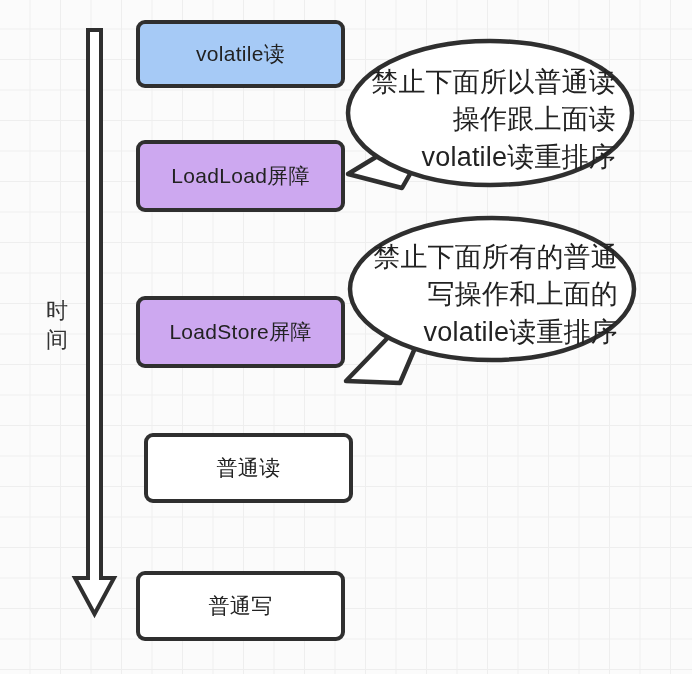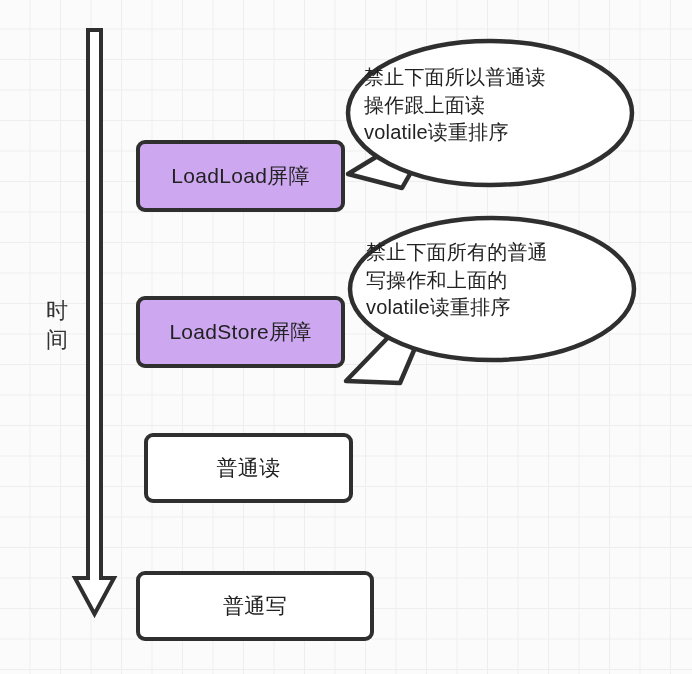--- a/index.html
+++ b/index.html
@@ -42,21 +42,21 @@
     padding: 2px 14px;
     letter-spacing: 0.3px;
   }
   .node.blue  { background: #a6caf6; }
   .node.purple{ background: #cda8f0; }
 
   #node-volatile-read { left: 136px; top: 20px;  width: 209px; height: 68px; }
   #node-loadload      { left: 136px; top: 140px; width: 209px; height: 72px; }
   #node-loadstore     { left: 136px; top: 296px; width: 209px; height: 72px; }
   #node-normal-read   { left: 136px; top: 433px; width: 209px; height: 70px; margin-left: 8px; }
-  #node-normal-write  { left: 136px; top: 571px; width: 238px; height: 70px; }
+  #node-normal-write  { left: 136px; top: 571px; width: 209px; height: 70px; }
 
   
   #time-arrow {
     position: absolute;
     left: 66px;
     top: 28px;
     width: 60px;
     height: 600px;
   }
   #time-label {
@@ -77,23 +77,23 @@
     position: absolute;
   }
   .bubble-wrap svg {
     position: absolute;
     left: 0;
     top: 0;
     overflow: visible;
   }
   .bubble-text {
     position: absolute;
-    text-align: left;
+    text-align: right;
     color: #222222;
-    font-size: 20px;
+    font-size: 27px;
     line-height: 1.38;
     letter-spacing: 0.2px;
     white-space: pre-line;
   }
 
   #bubble-1 { left: 340px; top: 38px;  width: 300px; height: 170px; }
   #bubble-2 { left: 342px; top: 217px; width: 300px; height: 166px; }
 
   #bubble-1 .bubble-text { left: 24px; top: 26px;  width: 252px; }
   #bubble-2 .bubble-text { left: 24px; top: 22px;  width: 252px; }
@@ -106,20 +106,21 @@
   <div id="time-arrow">
     <svg width="60" height="600" viewBox="0 0 60 600" aria-hidden="true">
       <path d="M 22 2 L 35 2 L 35 550 L 48 550 L 28.5 586 L 9 550 L 22 550 Z" fill="#ffffff" stroke="#2f2f2f" stroke-width="4" stroke-linejoin="miter"></path>
     </svg>
   </div>
   <div id="time-label">
     <span>时</span>
     <span>间</span>
   </div>
 
+  <div class="node blue" id="node-volatile-read">volatile读</div>
 
   <div class="node purple" id="node-loadload">LoadLoad屏障</div>
 
   <div class="node purple" id="node-loadstore">LoadStore屏障</div>
 
   <div class="node" id="node-normal-read">普通读</div>
 
   <div class="node" id="node-normal-write">普通写</div>
 
   <div class="bubble-wrap" id="bubble-1">

